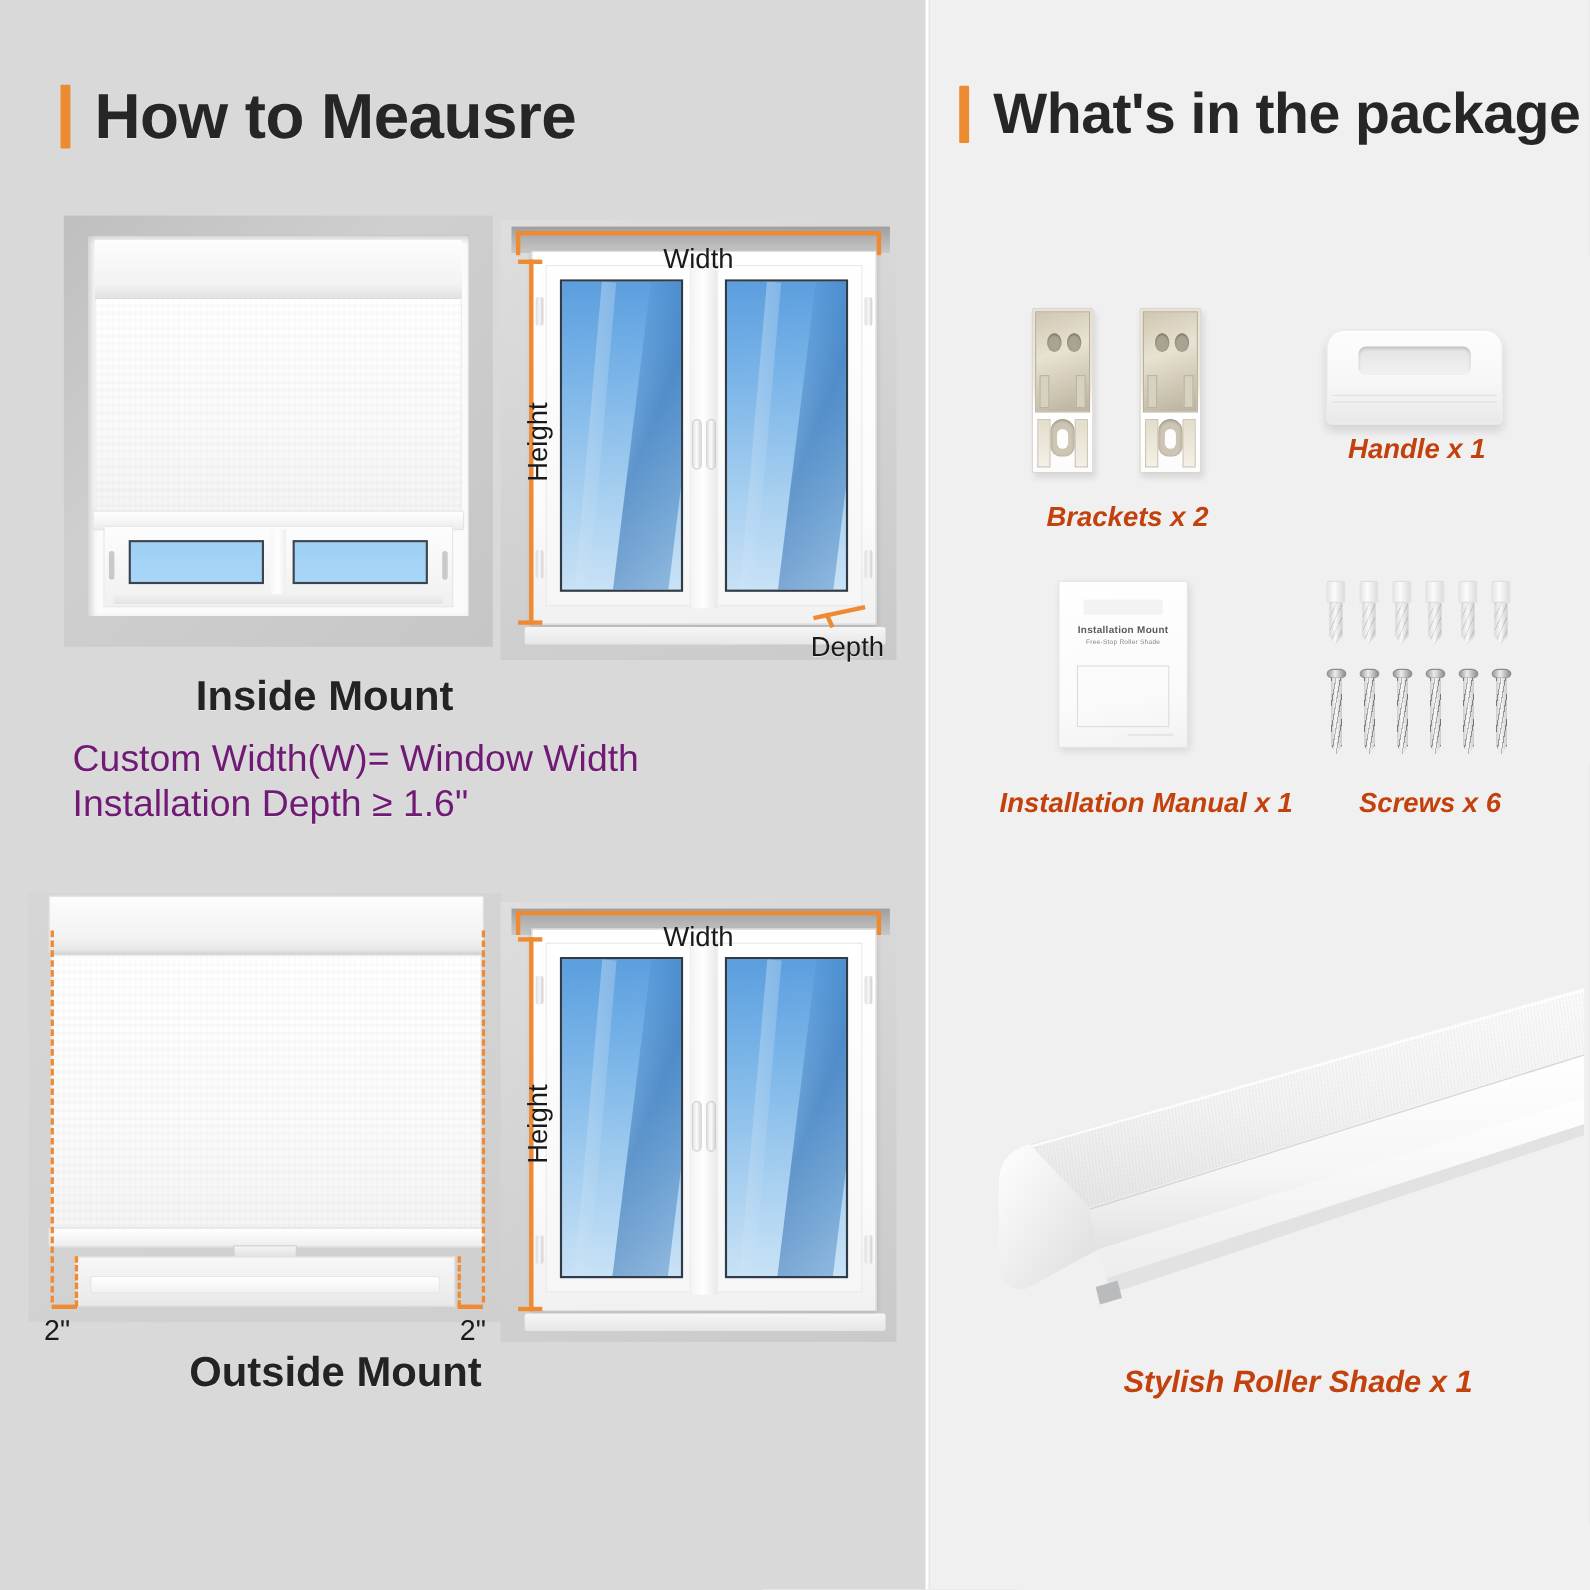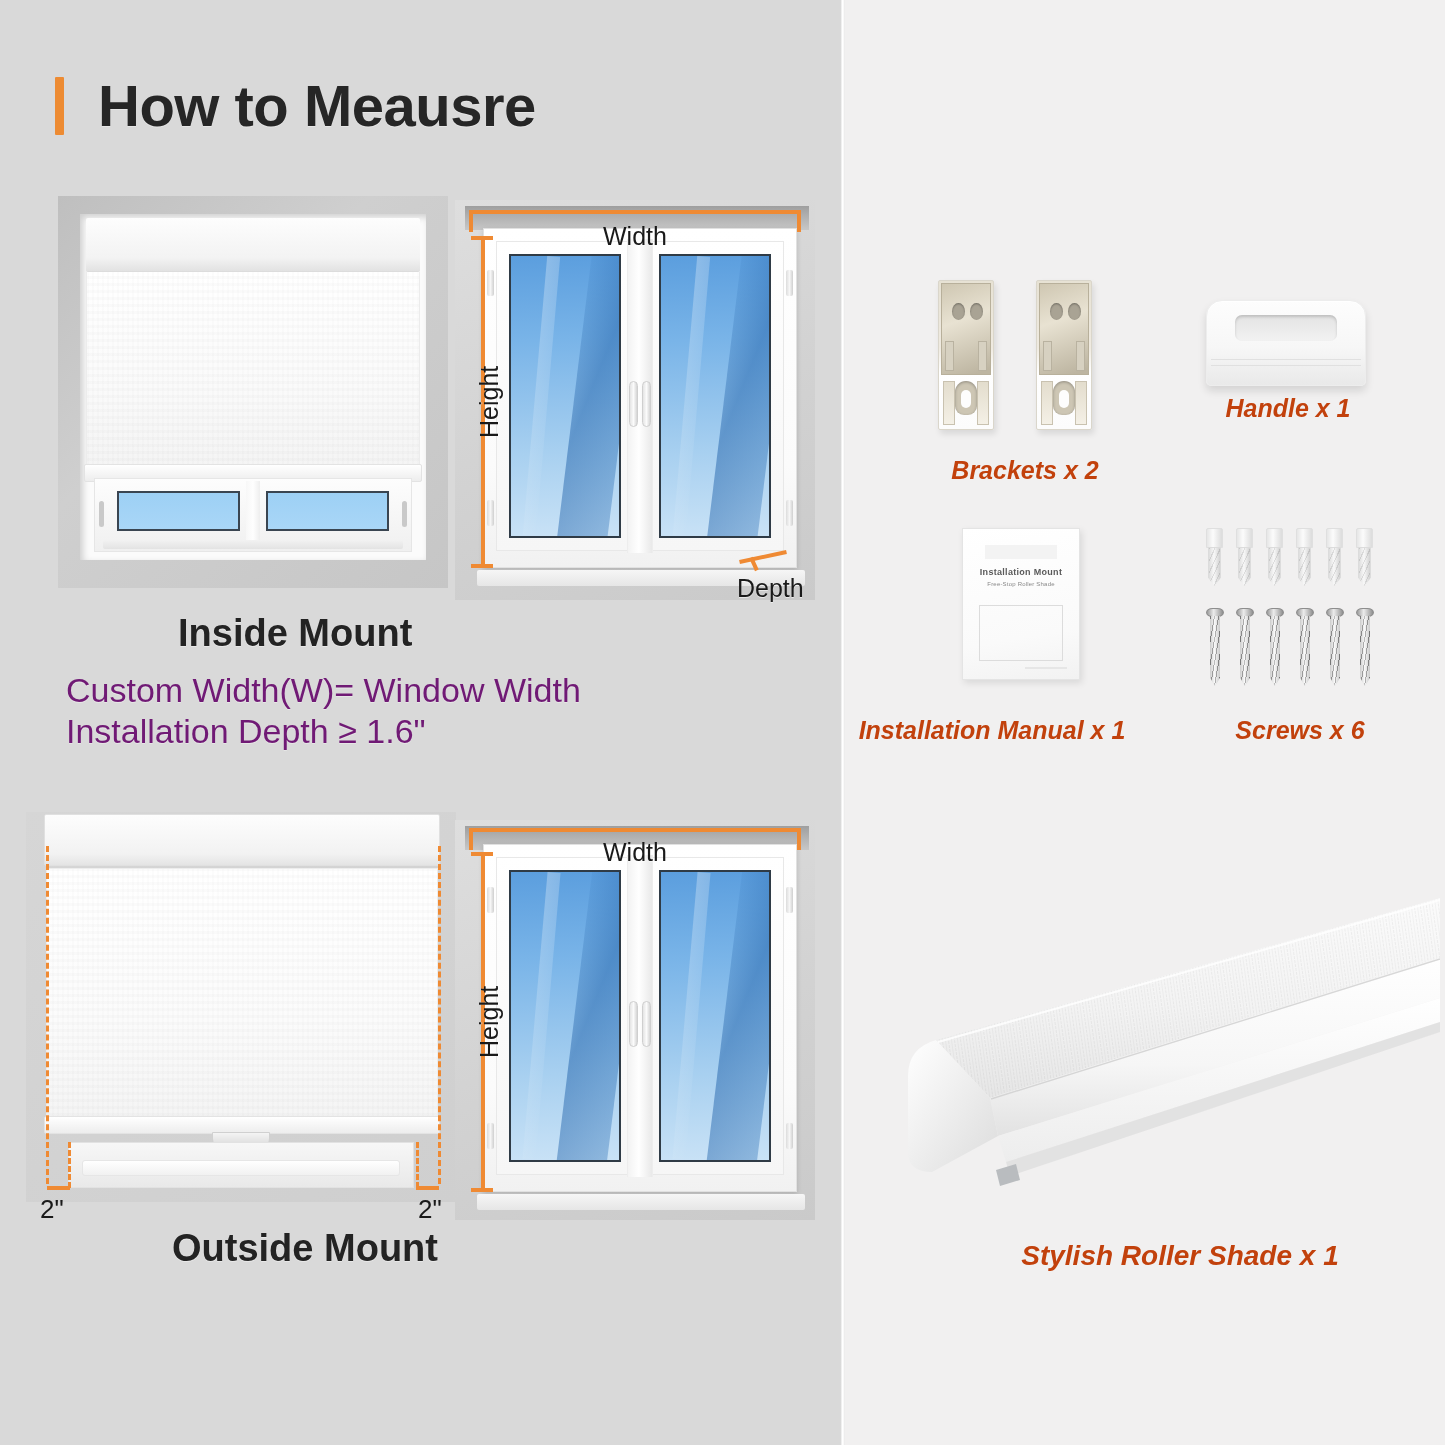--- a/index.html
+++ b/index.html
@@ -13,21 +13,21 @@
     width: 1445px; height: 1445px;
     background: #d9d9d9;
   }
   
   .panel-left  { position:absolute; left:0;    top:0; width:840px;  height:1445px; background:#d9d9d9; }
   .panel-right { position:absolute; left:845px; top:0; width:600px;  height:1445px; background:#f1f0f0; }
   .divider     { position:absolute; left:840px; top:0; width:5px;    height:1445px;
                  background:linear-gradient(90deg,#cfcfcf 0%, #ffffff 45%, #ffffff 60%, #e8e7e7 100%); }
 
   
-  .heading { position:absolute; display:flex; align-items:center; gap:34px; }
+  .heading { position:absolute; display:flex; align-items:center; gap:22px; }
   .heading .accent { width:9px; height:58px; background:#ed8b33; border-radius:1px; }
   .heading .htext {
     font-size:58px; font-weight:bold; color:#262626; letter-spacing:-0.5px;
     white-space:nowrap; text-shadow:0 1px 0 rgba(255,255,255,.35);
   }
   #head-left  { left:55px;  top:72px; }
   #head-right { left:872px; top:74px; }
   #head-right .htext { font-size:52px; }
   #head-right .accent { height:52px; }
 
@@ -294,20 +294,24 @@
 
   <div class="panel-left"></div>
   <div class="panel-right"></div>
   <div class="divider"></div>
 
   <div class="heading" id="head-left">
     <span class="accent"></span>
     <span class="htext">How to Meausre</span>
   </div>
 
+  <div class="heading" id="head-right">
+    <span class="accent"></span>
+    <span class="htext">What's in the package</span>
+  </div>
 
   <div class="shade-fig" style="left:58px; top:196px; width:390px; height:392px;">
     <div class="recess"></div>
     <div class="recess-inner">
       <div class="headrail"></div>
       <div class="fabric"></div>
       <div class="bottombar" style="bottom:78px;"></div>
       <div class="pullgrip" style="bottom:64px;"></div>
 
       <div class="win-bottom">
@@ -458,21 +462,21 @@
   </div>
   <div class="pkg-label" style="left:1158px; top:394px; width:260px;">Handle x 1</div>
 
   <div class="manual" style="left:962px; top:528px;">
     <div class="m-band"></div>
     <div class="m-t1">Installation Mount</div>
     <div class="m-t2">Free-Stop Roller Shade</div>
     <div class="m-box"></div>
     <div class="m-foot"></div>
   </div>
-  <div class="pkg-label" style="left:848px; top:716px; width:288px;">Installation Manual x 1</div>
+  <div class="pkg-label" style="left:898px; top:716px; width:288px;">Installation Manual x 1</div>
 
   <div style="position:absolute; left:1206px; top:528px; width:180px; height:160px;">
     <div class="anchor" style="left:0px;">
         <div class="a-head"></div>
         <div class="a-body"></div>
       </div>
     <div class="anchor" style="left:30px;">
         <div class="a-head"></div>
         <div class="a-body"></div>
       </div>

